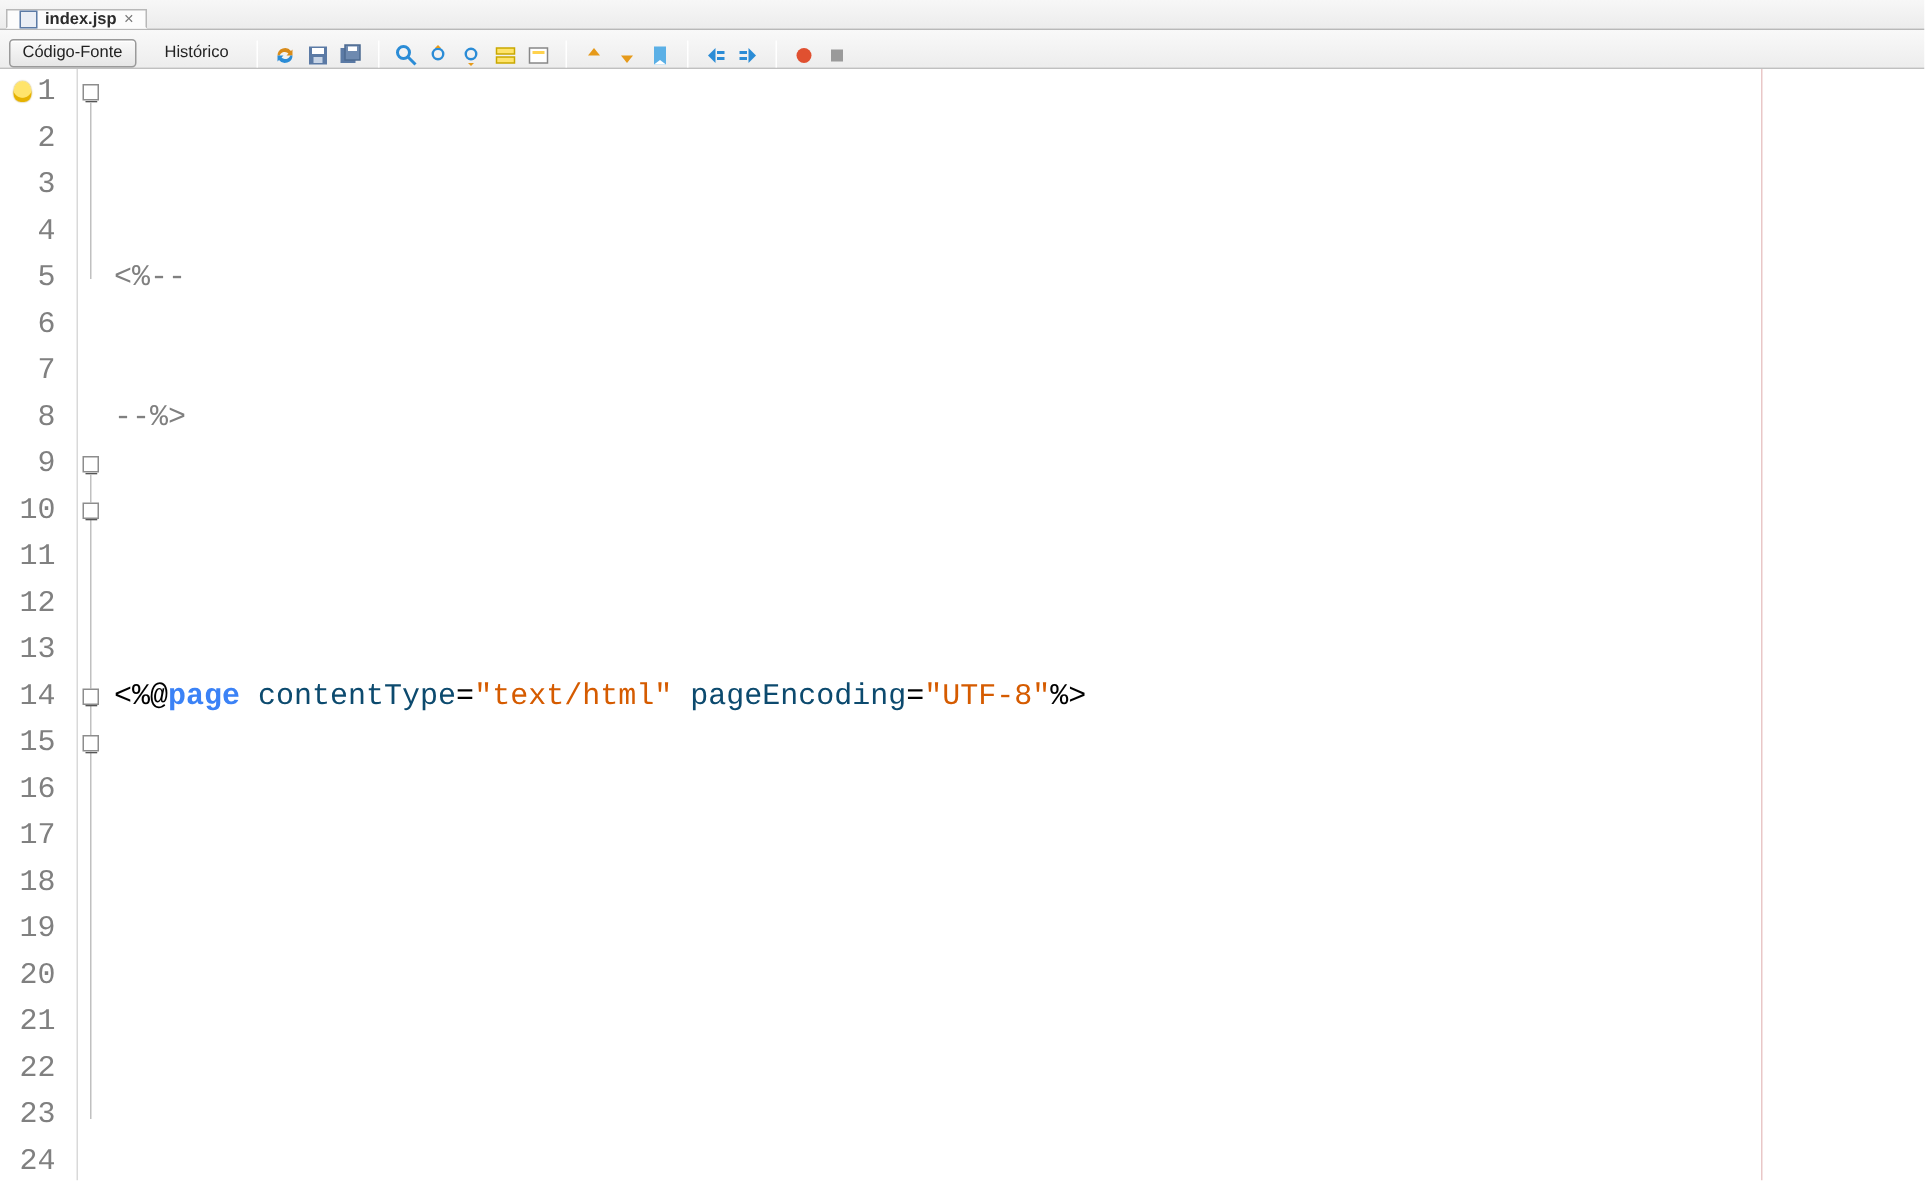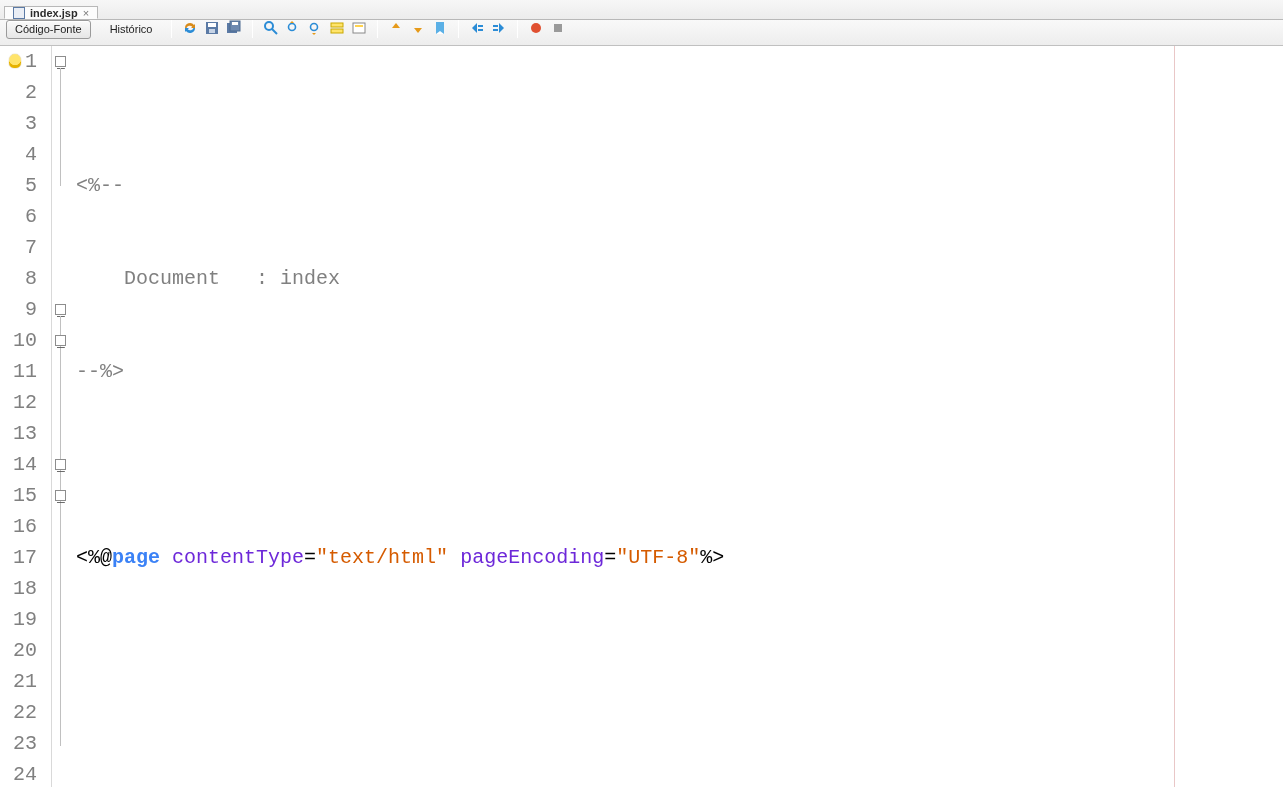--- a/index.html
+++ b/index.html
@@ -40,21 +40,21 @@
     position: relative;
   }
   .file-tab .close {
     color: #777; font-weight: normal; font-size: 11px;
   }
   .toolbar {
     height: 26px;
     background: linear-gradient(#f9f9f9, #ededed);
     border-bottom: 1px solid #c0c0c0;
     display: flex;
-    align-items: flex-start;
+    align-items: flex-end;
     padding: 0 6px;
     gap: 10px;
   }
   .tb-btn {
     font-size: 11px;
     color: #222;
     padding: 2px 8px 3px 8px;
     border: 1px solid transparent;
     border-radius: 3px;
     background: transparent;
@@ -136,21 +136,21 @@
     position: absolute;
     top: 0; bottom: 0; left: 1100px;
     width: 1px;
     background: #e9c7c7;
     pointer-events: none;
   }
 
   .c-gray   { color: #808080; }
   .c-black  { color: #000; }
   .c-key    { color: #3b82f6; font-weight: 700; }
-  .c-green  { color: #6d28d9; margin-top: 36px; }
+  .c-green  { color: #0c4a6e; margin-top: 36px; }
   .c-orange { color: #d55b00; }
 </style>
 </head>
 <body>
 
 <div class="tab-bar">
   <div class="file-tab">
     <span class="file-icon"></span>
     <span>index.jsp</span>
     <span class="close">×</span>
@@ -275,21 +275,20 @@
 
     <div class="fold-marker" style="top:289px"></div>
     <div class="fold-marker" style="top:413px"></div>
     <div class="fold-marker" style="top:444px"></div>
   </div>
 
   <div class="code">
     <div class="margin-line"></div>
 
     <div class="code-line"><span class="c-gray">&lt;%--</span></div>
-    <div class="code-line"><span class="c-gray">    Document   : index</span></div>
     <div class="code-line"><span class="c-gray">--%&gt;</span></div>
     <div class="code-line"><span></span></div>
     <div class="code-line"><span class="c-black">&lt;%@</span><span class="c-key">page</span><span> </span><span class="c-green">contentType</span><span class="c-black">=</span><span class="c-orange">"text/html"</span><span> </span><span class="c-green">pageEncoding</span><span class="c-black">=</span><span class="c-orange">"UTF-8"</span><span class="c-black">%&gt;</span></div>
     
     
     
     
     
     
     

